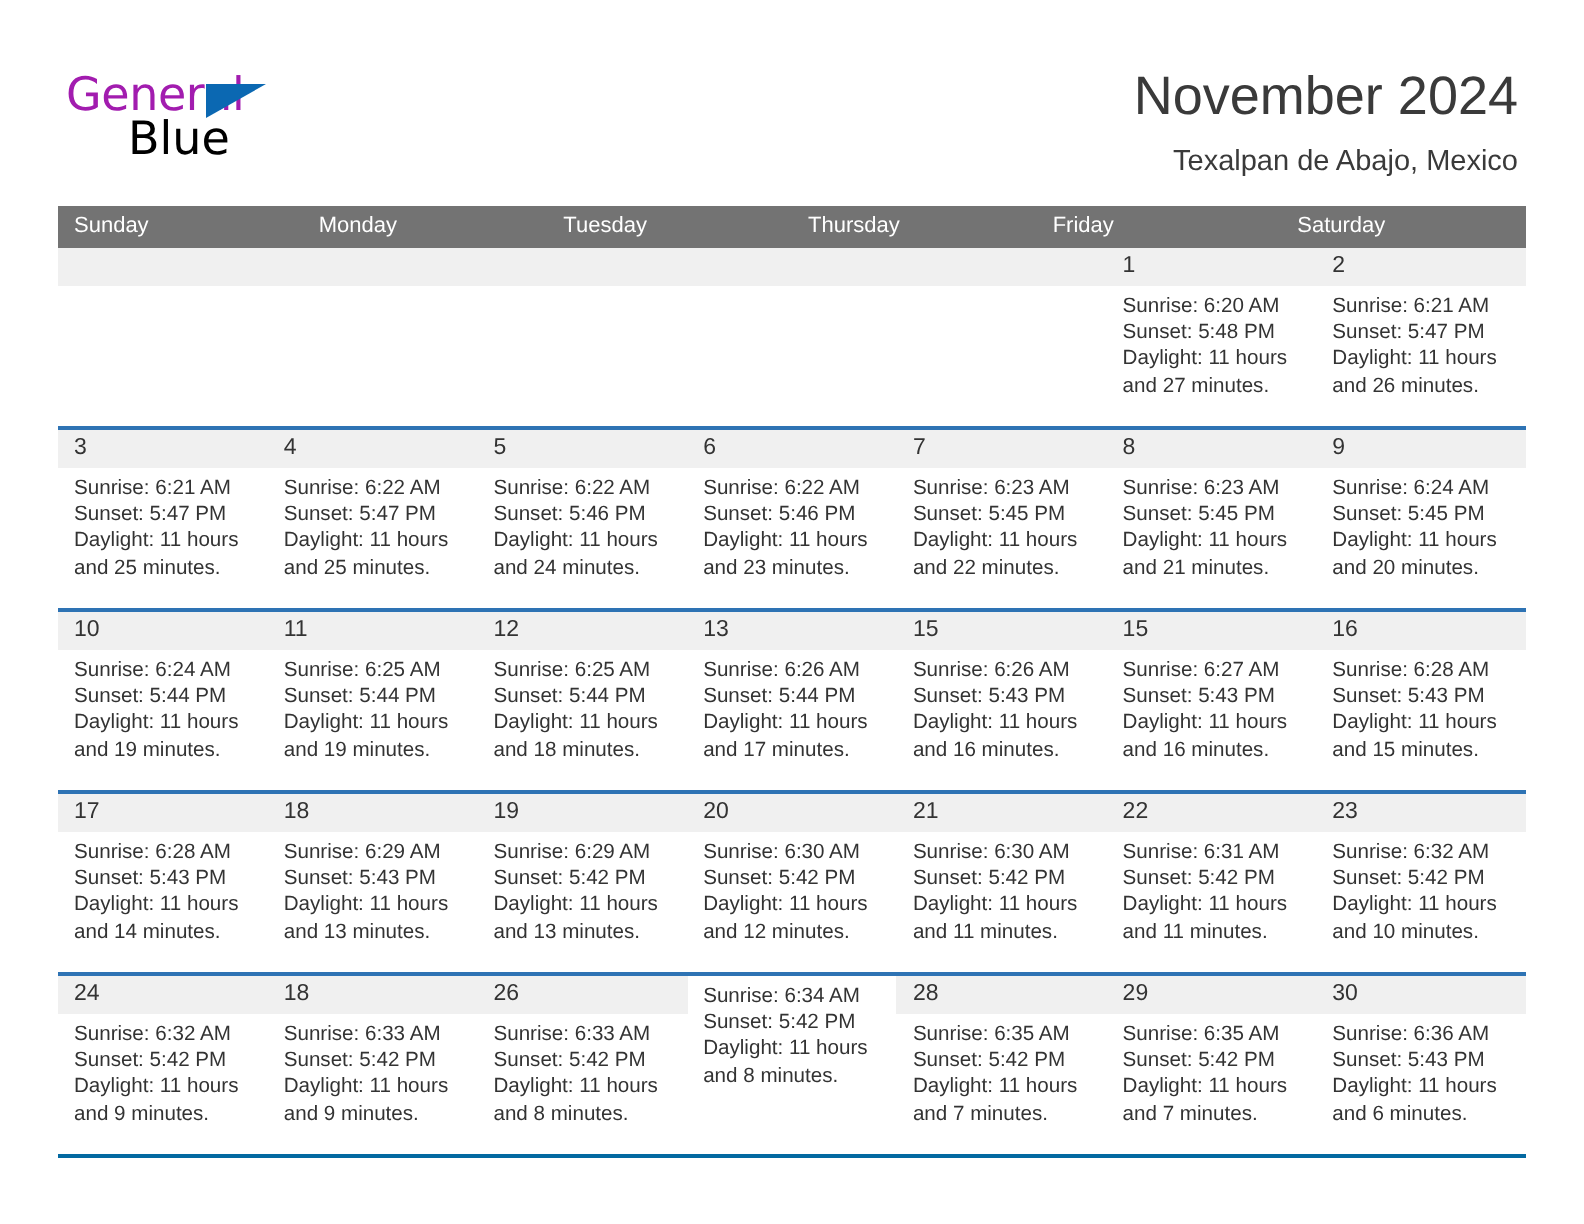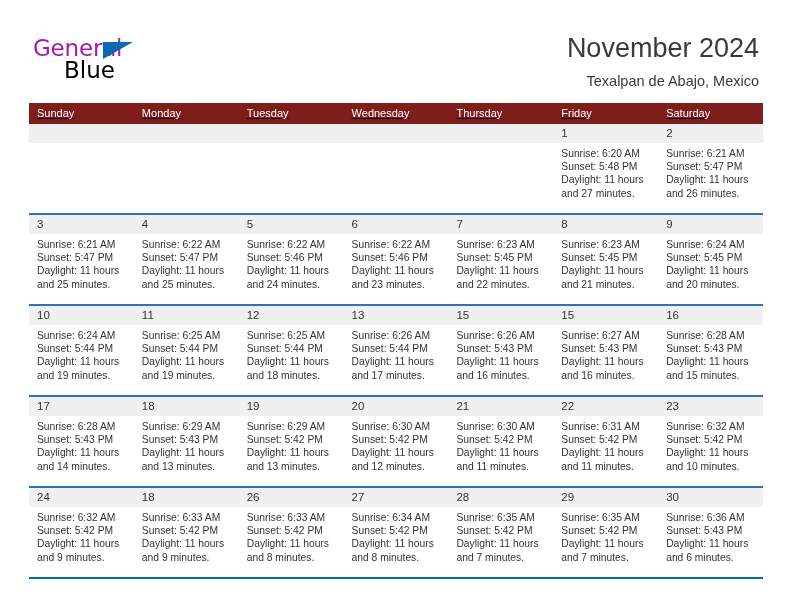--- a/index.html
+++ b/index.html
@@ -91,23 +91,22 @@
 
   
   .calendar {
     position: absolute;
     left: 29px;
     top: 103px;
     width: 734px;
   }
   .cal-header {
     display: flex;
-    background: #7f1d1d;
+    background: #737373;
     height: 21px;
-    text-decoration: underline;
   }
   .cal-header .dow {
     flex: 1 1 0;
     box-sizing: border-box;
     padding-left: 8px;
     font-size: 11px;
     color: #ffffff;
     line-height: 21px;
     white-space: nowrap;
     overflow: hidden;
@@ -158,21 +157,20 @@
       <div class="month-title">November 2024</div>
       <div class="location-title">Texalpan de Abajo, Mexico</div>
     </div>
   </div>
 
   <div class="calendar">
     <div class="cal-header">
         <div class="dow">Sunday</div>
         <div class="dow">Monday</div>
         <div class="dow">Tuesday</div>
-        <div class="dow">Wednesday</div>
         <div class="dow">Thursday</div>
         <div class="dow">Friday</div>
         <div class="dow">Saturday</div>
       </div>
     <div>
         <div class="cal-row">
           <div class="cell empty">
             <div class="cell-daynum"></div>
           </div>
           <div class="cell empty">
@@ -423,21 +421,20 @@
           <div class="cell">
             <div class="cell-daynum">26</div>
             <div class="cell-body">
               <div>Sunrise: 6:33 AM</div>
               <div>Sunset: 5:42 PM</div>
               <div>Daylight: 11 hours</div>
               <div>and 8 minutes.</div>
             </div>
           </div>
           <div class="cell">
-            <div class="cell-daynum">27</div>
             <div class="cell-body">
               <div>Sunrise: 6:34 AM</div>
               <div>Sunset: 5:42 PM</div>
               <div>Daylight: 11 hours</div>
               <div>and 8 minutes.</div>
             </div>
           </div>
           <div class="cell">
             <div class="cell-daynum">28</div>
             <div class="cell-body">

